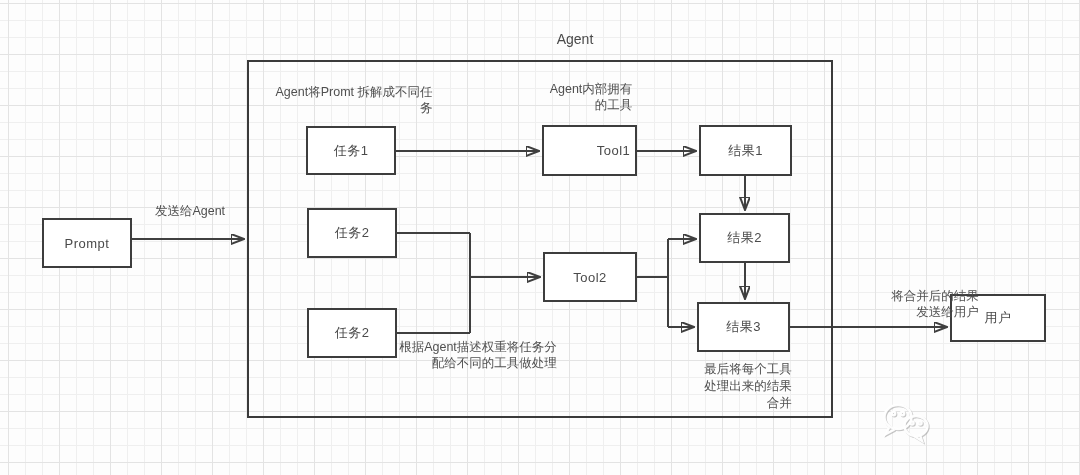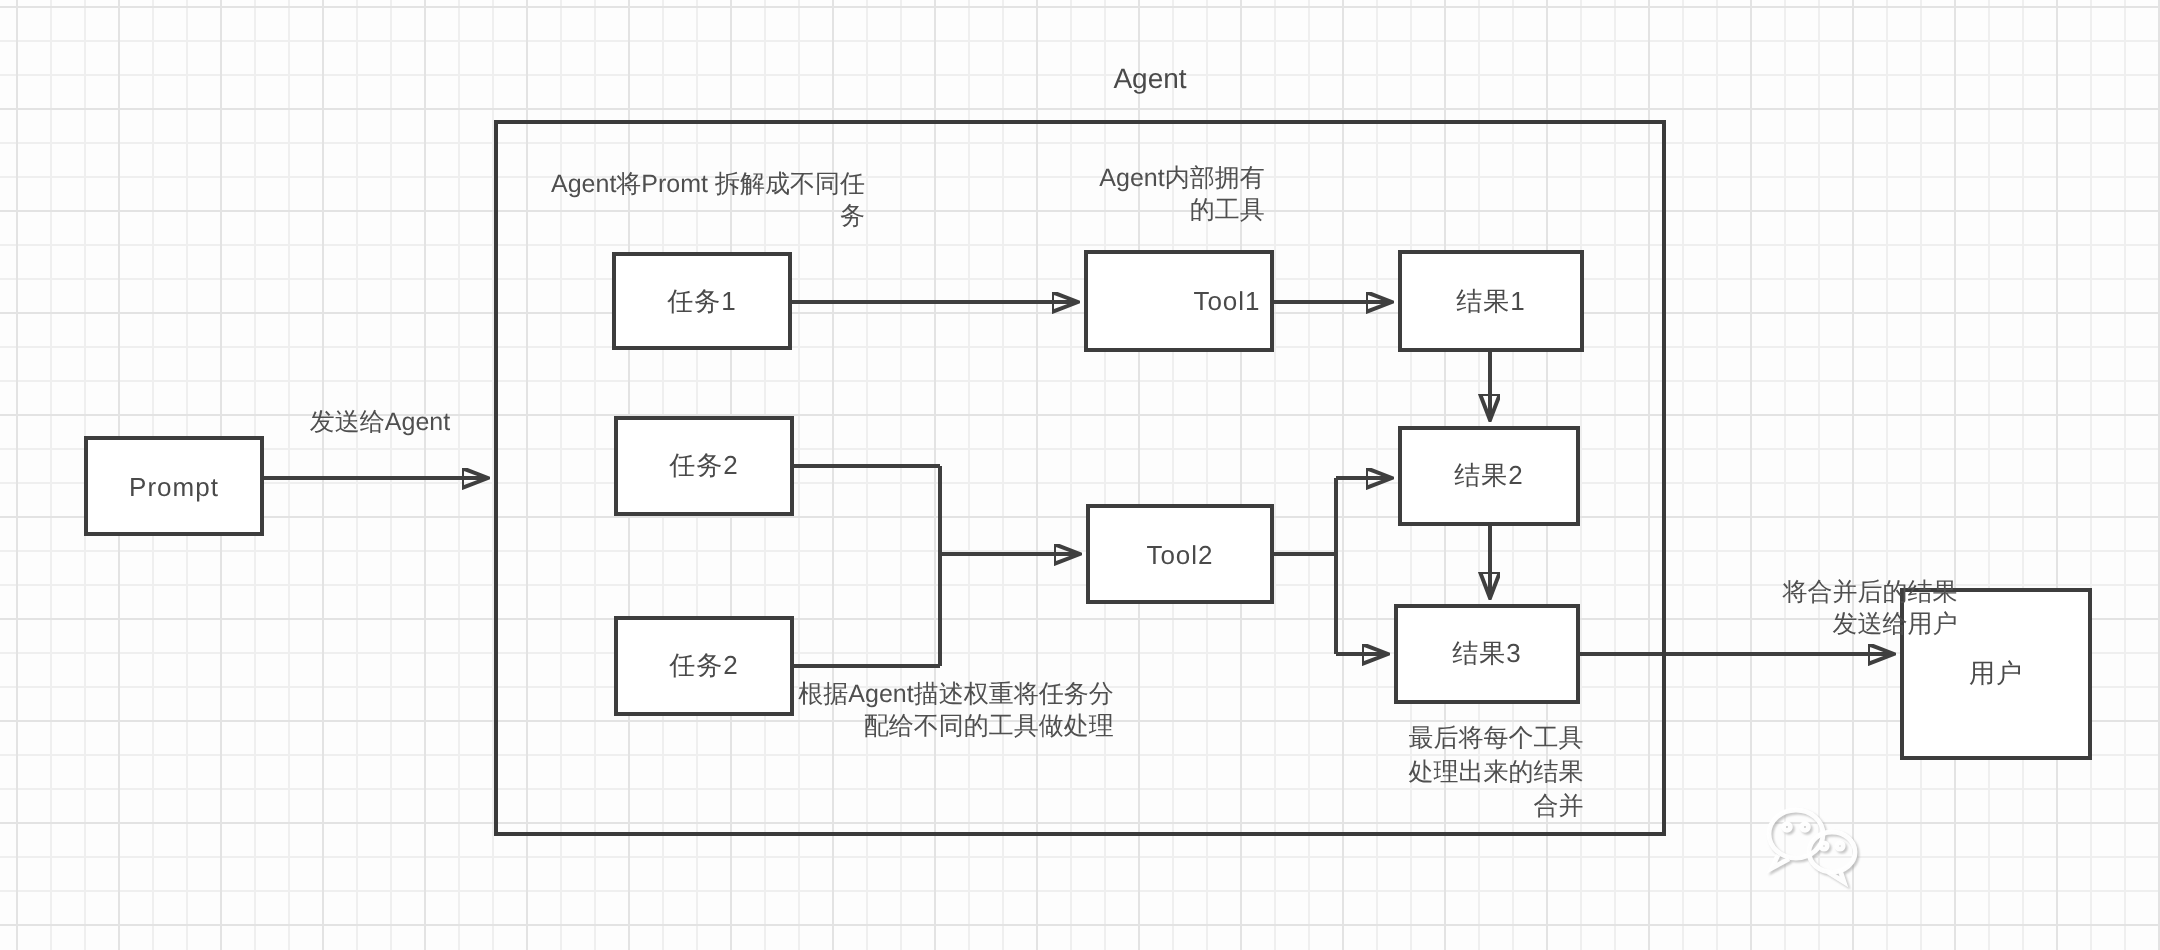--- a/index.html
+++ b/index.html
@@ -103,21 +103,21 @@
   </div>
   <div class="node" style="left:699px;top:125px;width:93px;height:51px;align-items:center;">
     <span>结果1</span>
   </div>
   <div class="node" style="left:699px;top:213px;width:91px;height:50px;">
     <span>结果2</span>
   </div>
   <div class="node" style="left:697px;top:302px;width:93px;height:50px;">
     <span>结果3</span>
   </div>
-  <div class="node" style="left:950px;top:294px;width:96px;height:86px;">
+  <div class="node" style="left:950px;top:294px;width:96px;height:48px;">
     <span>用户</span>
   </div>
 
   <div class="note" style="left:190px;top:203px;">
     <span>发送给Agent</span>
   </div>
   <div class="note" style="left:354px;top:84px;">
     <span>Agent将Promt 拆解成不同任</span>
     <span>务</span>
   </div>

